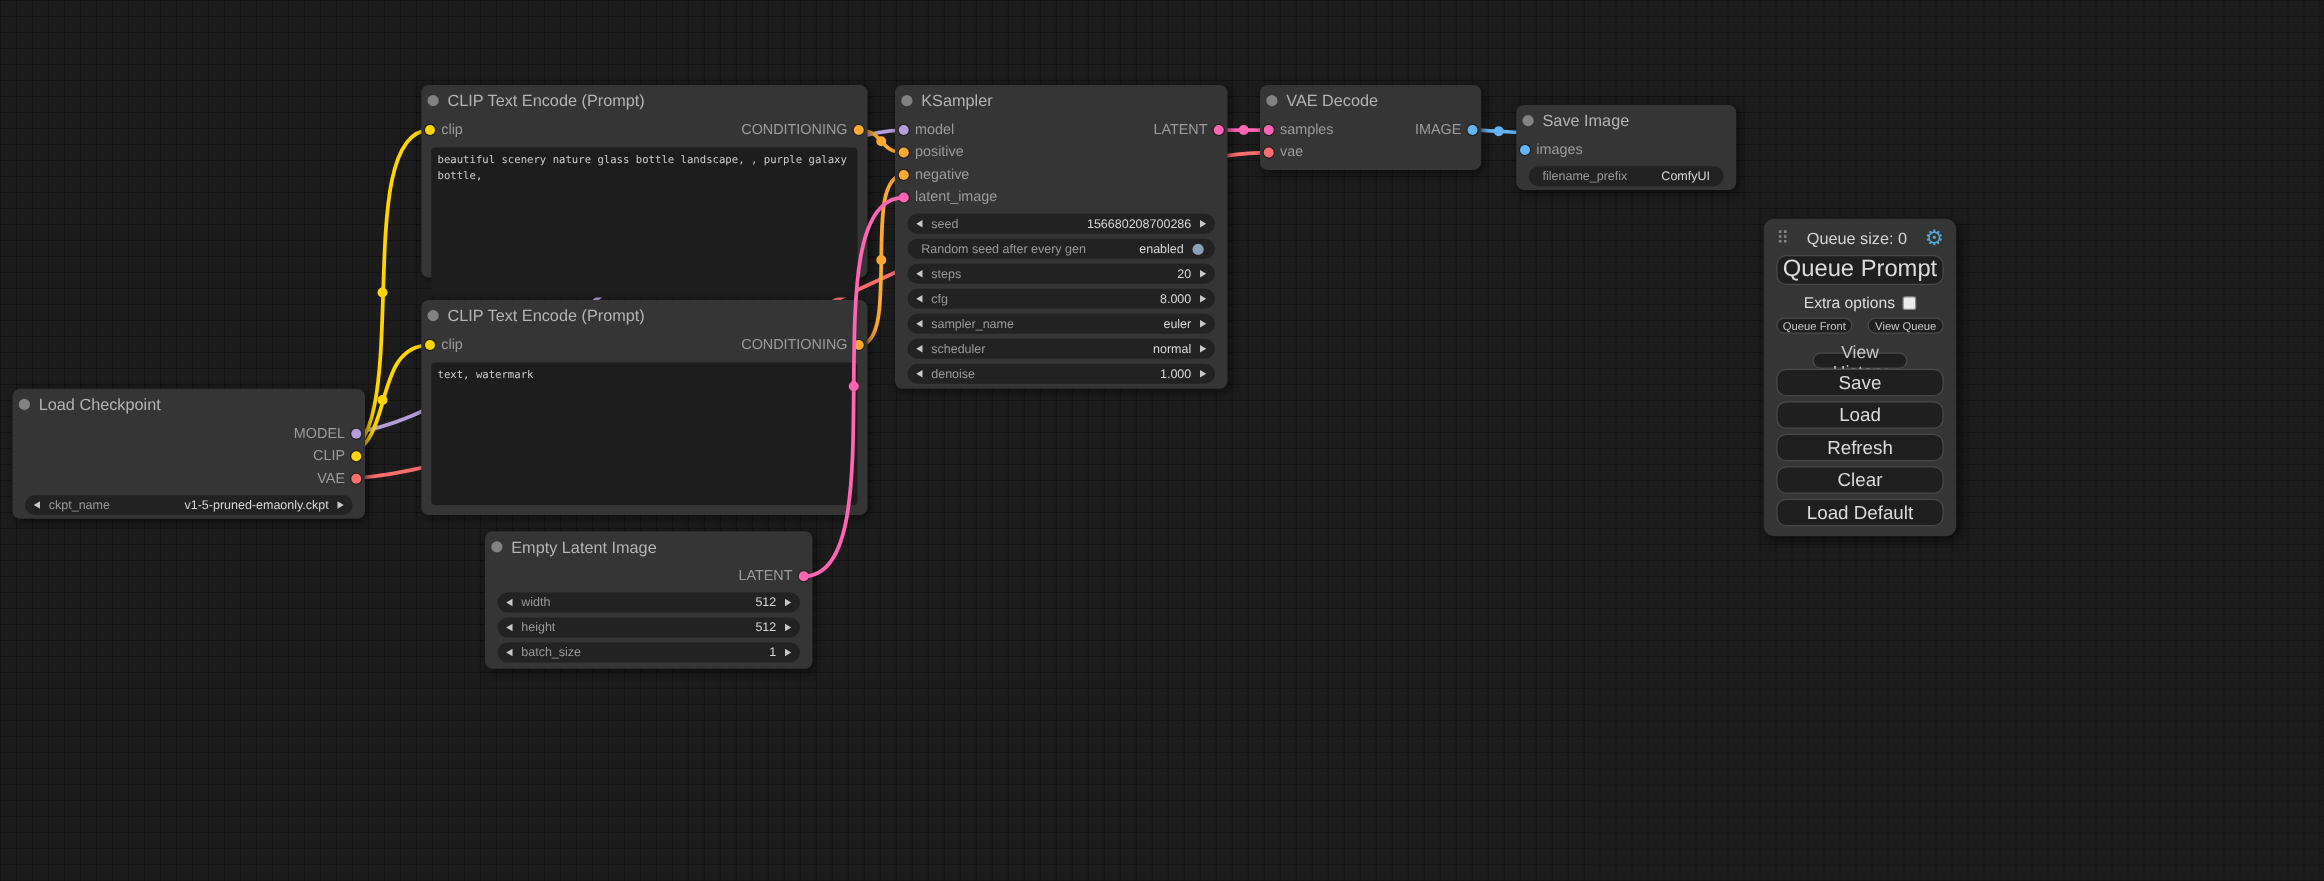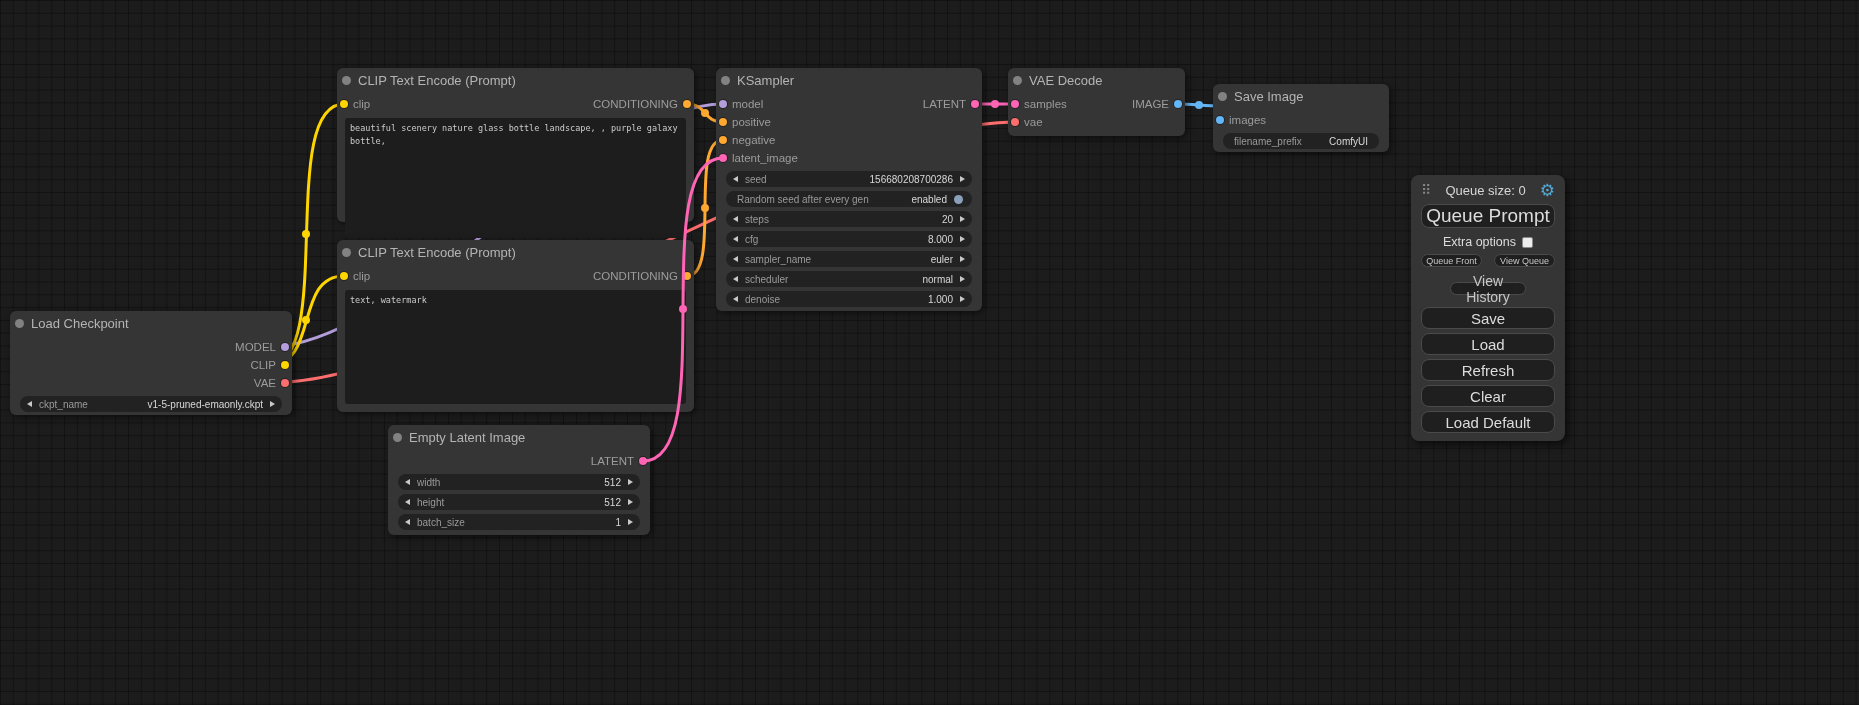--- a/index.html
+++ b/index.html
@@ -104,21 +104,21 @@
     color:#dcdcdc; font-family:"Liberation Sans", sans-serif; cursor:pointer;
     display:flex; align-items:center; justify-content:center;
   }
   .btn-queue   { margin-top:5px; height:24px; font-size:19px; }
   .extra-row   { margin-top:7px; display:flex; align-items:center; justify-content:center; gap:6px; color:#dddddd; font-size:12.5px; height:14px; }
   .checkbox    { width:11px; height:11px; background:#ececec; border-radius:2px; border:1px solid #8a8a8a; cursor:pointer; }
   .small-row   { margin-top:5px; display:flex; gap:12px; }
   .btn-small   { flex:1; height:13px; font-size:9px; border-radius:7px; color:#c8c8c8; }
   .btn-history { margin-top:15px; align-self:center; width:76px; height:13px; font-size:14px; border-radius:7px; color:#c8c8c8; }
   .btn-big     { height:22px; font-size:15px; margin-top:4px; }
-  .btn-save    { margin-top:12px; }
+  .btn-save    { margin-top:0; }
 </style>
 </head>
 <body>
 
 <div id="canvas">
 
   <svg class="wires under" width="1859" height="705">
     <path class="s-model" d="M269 347 C396 347 596 104 723 104"></path>
     <path class="s-clip" d="M269 365 C336 365 277 104 344 104"></path>
     <path class="s-clip" d="M269 365 C319 365 294 276 344 276"></path>

